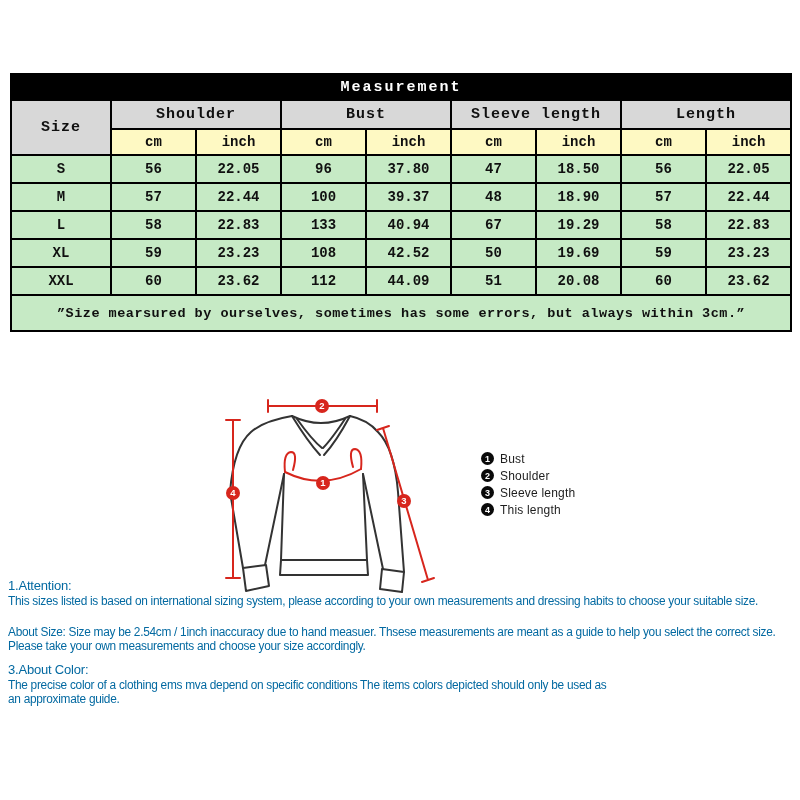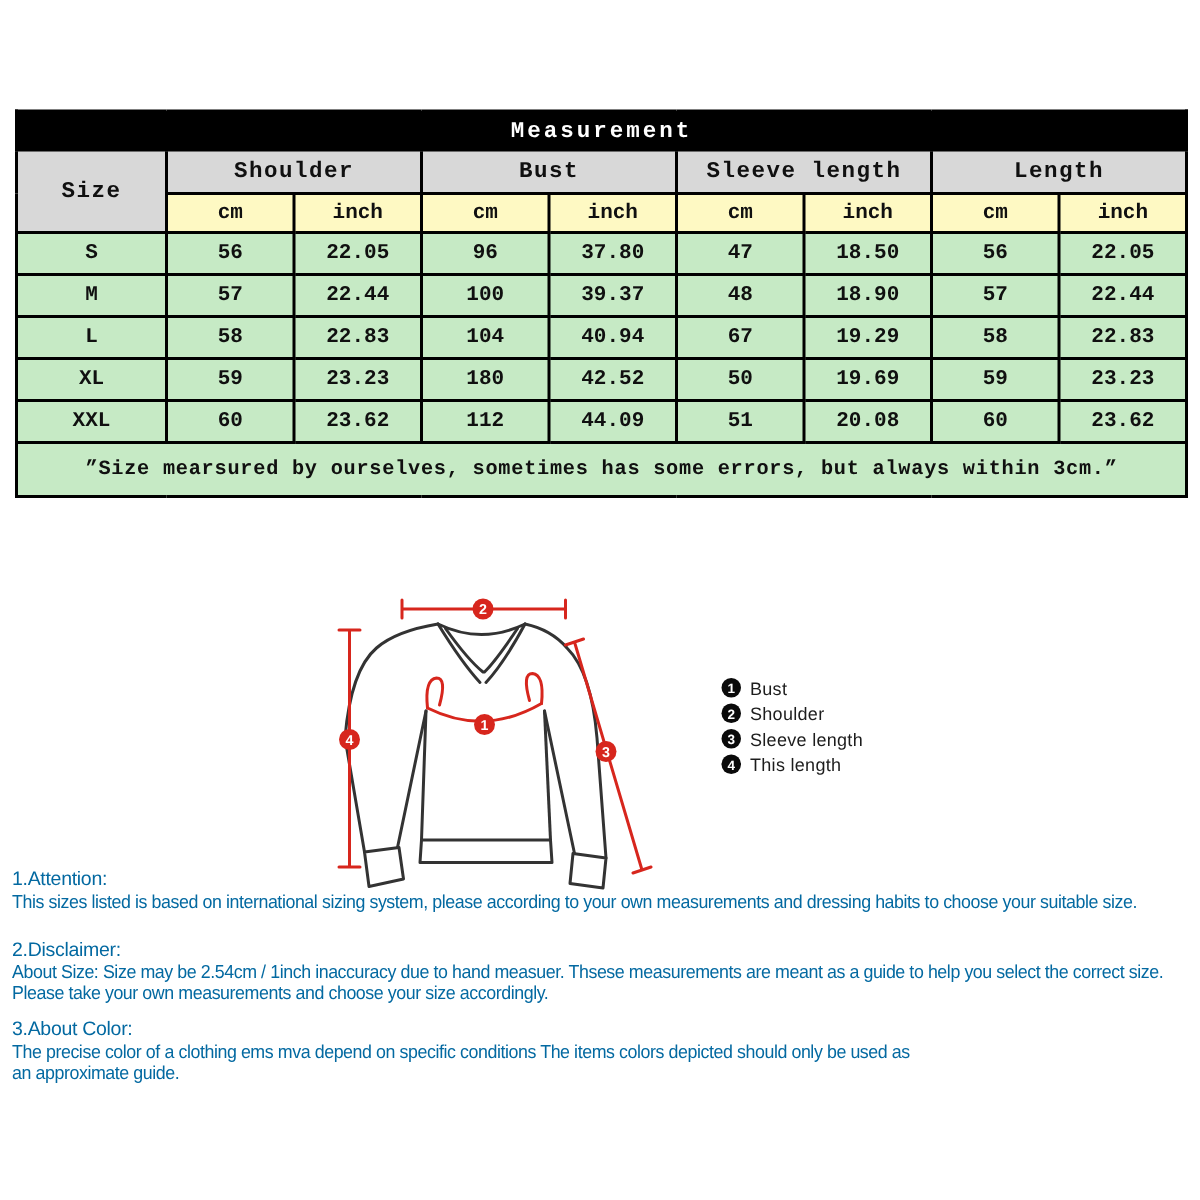--- a/index.html
+++ b/index.html
@@ -96,32 +96,32 @@
       <td>39.37</td>
       <td>48</td>
       <td>18.90</td>
       <td>57</td>
       <td>22.44</td>
     </tr>
     <tr class="data-row">
       <td>L</td>
       <td>58</td>
       <td>22.83</td>
-      <td>104</td>
+      <td>133</td>
       <td>40.94</td>
       <td>67</td>
       <td>19.29</td>
       <td>58</td>
       <td>22.83</td>
     </tr>
     <tr class="data-row">
       <td>XL</td>
       <td>59</td>
       <td>23.23</td>
-      <td>180</td>
+      <td>108</td>
       <td>42.52</td>
       <td>50</td>
       <td>19.69</td>
       <td>59</td>
       <td>23.23</td>
     </tr>
     <tr class="data-row">
       <td>XXL</td>
       <td>60</td>
       <td>23.62</td>
@@ -198,21 +198,20 @@
       </li>
     </ul>
   </div>
 
   <div class="notes">
     <div class="note">
       <div class="note-heading">1.Attention:</div>
       <div class="note-line">This sizes listed is based on international sizing system, please according to your own measurements and dressing habits to choose your suitable size.</div>
     </div>
     <div class="note">
-      <div class="note-heading">2.Disclaimer:</div>
       <div class="note-line">About Size: Size may be 2.54cm / 1inch inaccuracy due to hand measuer. Thsese measurements are meant as a guide to help you select the correct size.</div>
       <div class="note-line">Please take your own measurements and choose your size accordingly.</div>
     </div>
     <div class="note">
       <div class="note-heading">3.About Color:</div>
       <div class="note-line">The precise color of a clothing ems mva depend on specific conditions The items colors depicted should only be used as</div>
       <div class="note-line">an approximate guide.</div>
     </div>
   </div>
 

